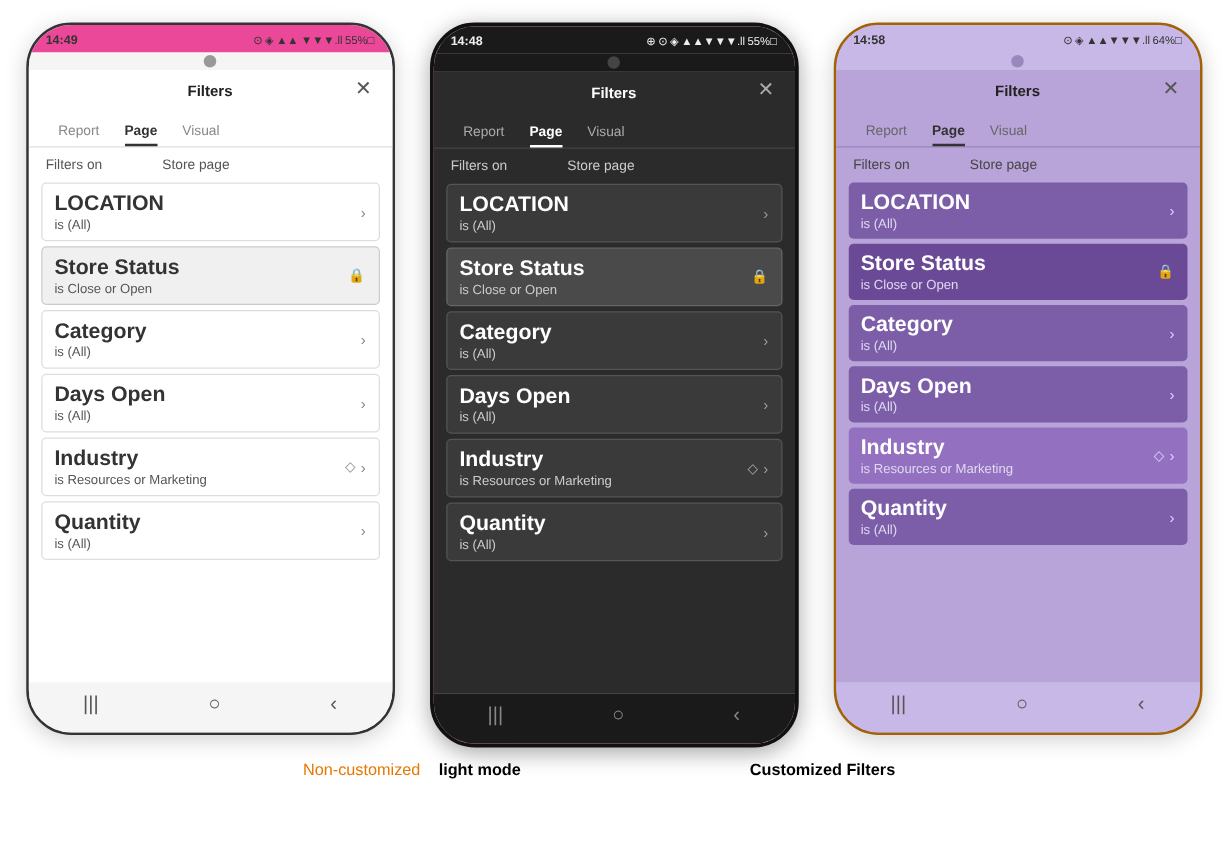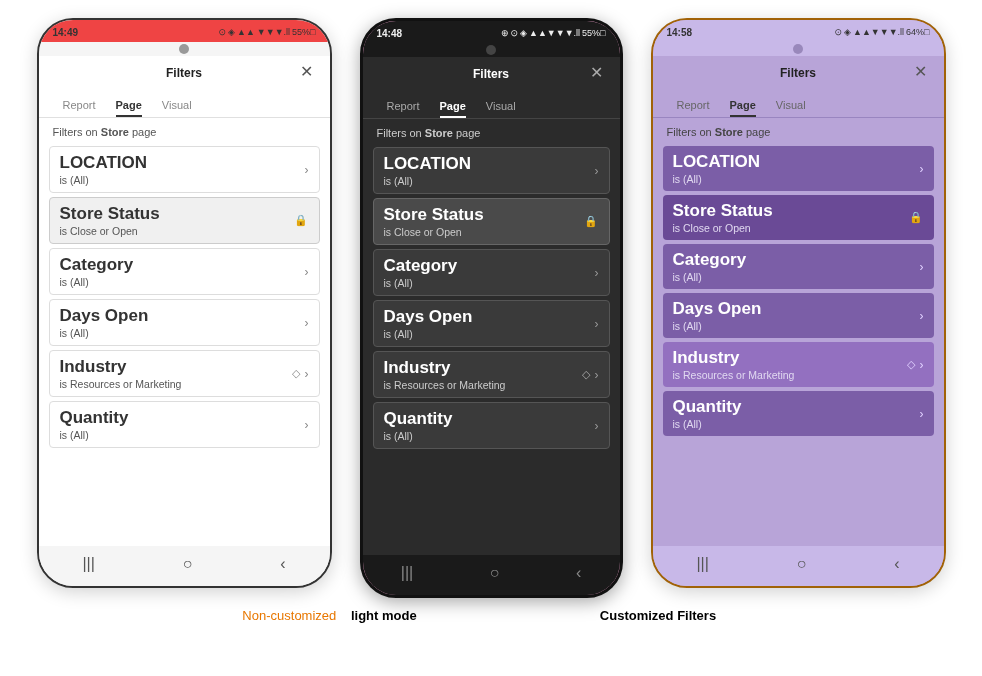--- a/index.html
+++ b/index.html
@@ -43,21 +43,21 @@
     .phone-light {
       width: 295px;
       height: 570px;
       background: #f5f5f5;
       border: 2px solid #333;
       box-shadow: 0 4px 18px rgba(0,0,0,0.18);
     }
 
     
     .phone-dark {
-      width: 263px;
+      width: 295px;
       height: 580px;
       background: #f9a8d4;
       border: 3px solid #111;
       box-shadow: 0 4px 18px rgba(0,0,0,0.35);
     }
 
     
     .phone-purple {
       width: 295px;
       height: 570px;
@@ -68,21 +68,21 @@
 
     
     .status-bar {
       display: flex;
       align-items: center;
       justify-content: space-between;
       padding: 4px 14px 2px 14px;
       font-size: 10px;
       height: 22px;
     }
-    .status-bar-light { background: #ef4444; color: #333; }
+    .status-bar-light { background: #ec4899; color: #333; }
     .status-bar-dark { background: #1a1a1a; color: #eee; }
     .status-bar-purple { background: #c8b8e8; color: #333; }
 
     .status-time { font-weight: 600; font-size: 10px; }
     .status-icons { display: flex; align-items: center; gap: 2px; font-size: 9px; }
 
     
     .notch-light {
       background: #f5f5f5;
       display: flex; justify-content: center; align-items: center;
@@ -197,21 +197,21 @@
 
     
     .filters-subtitle {
       font-size: 11px;
       padding: 8px 14px 4px 14px;
     }
     .filters-subtitle-light { color: #555; }
     .filters-subtitle-dark { color: #ccc; }
     .filters-subtitle-purple { color: #444; }
 
-    .subtitle-bold { font-weight: 700; }
+    .subtitle-bold { font-weight: 400; margin-left: 45px; }
 
     
     .filter-card {
       margin: 4px 10px;
       border-radius: 4px;
       padding: 6px 10px;
       display: flex;
       align-items: center;
       justify-content: space-between;
       min-height: 44px;

